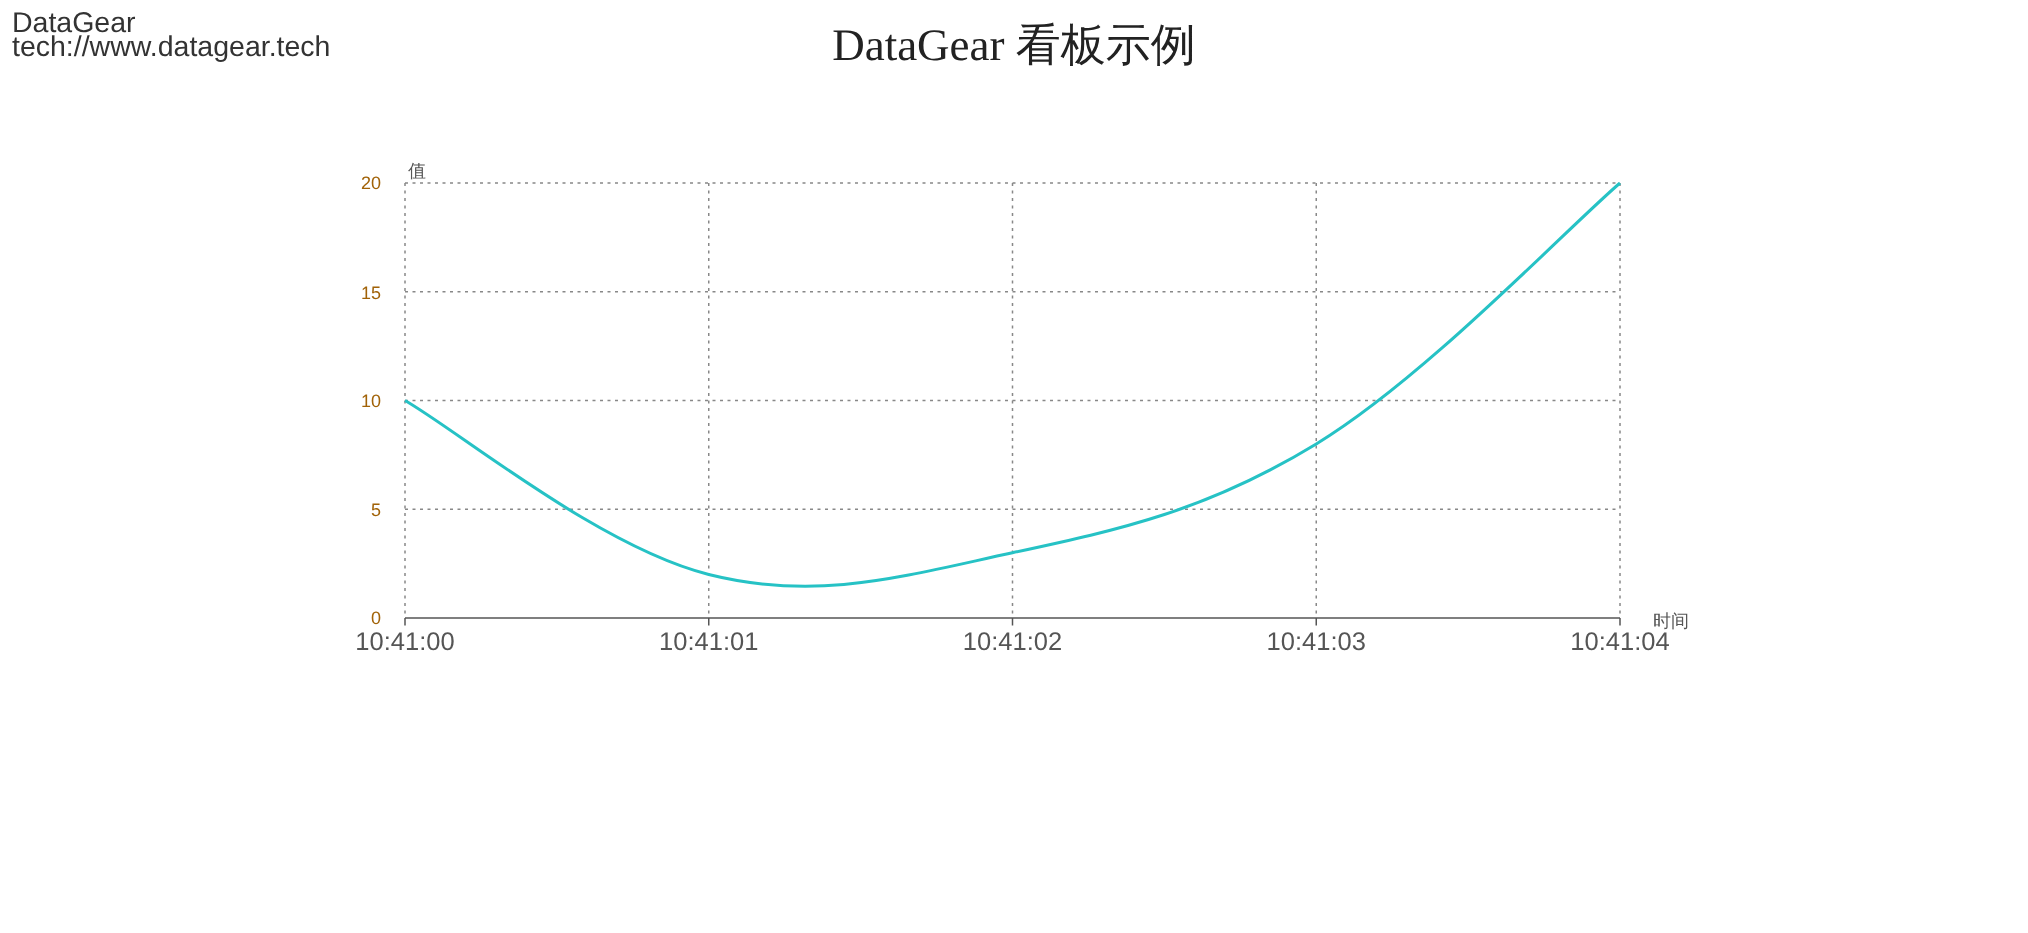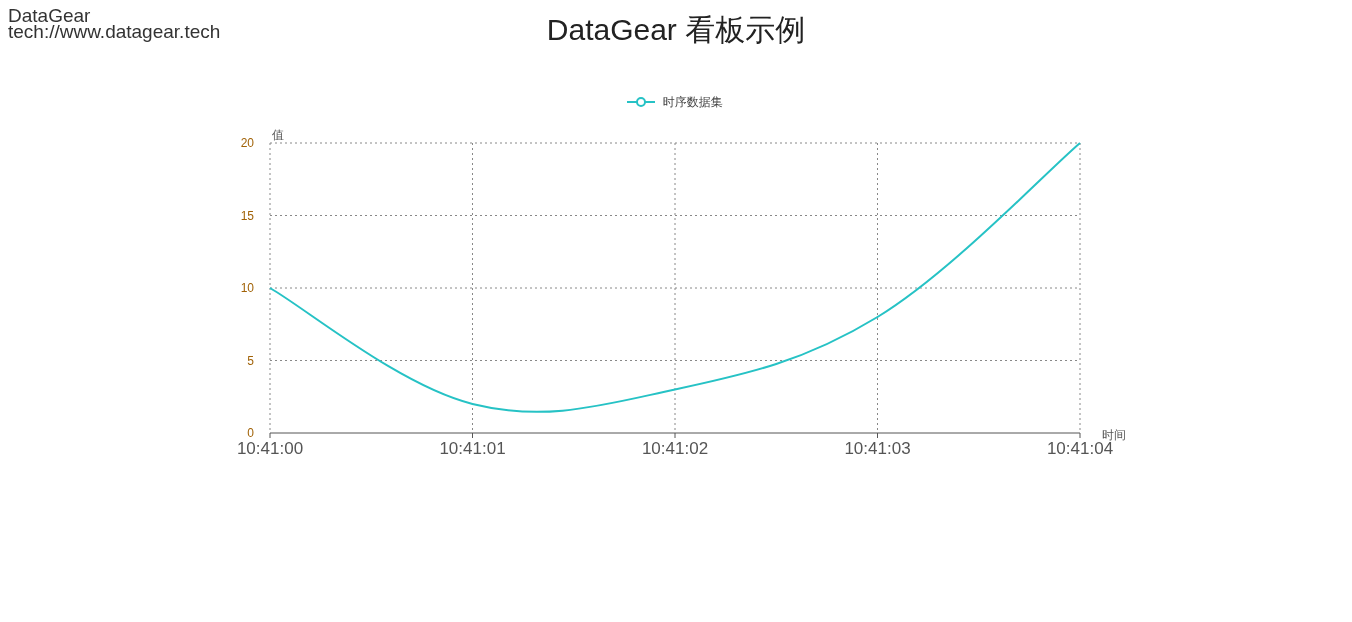--- a/index.html
+++ b/index.html
@@ -22,20 +22,21 @@
   }
   .page-title {
     position: absolute;
     top: 10px;
     left: 0;
     width: 100%;
     text-align: center;
     font-size: 30px;
     font-weight: 400;
     color: #222;
+    font-family: Liberation Serif, serif;
   }
   .chart-area {
     position: absolute;
     top: 90px;
     left: 260px;
     width: 830px;
     height: 420px;
   }
   .chart-title {
     text-align: center;
@@ -97,29 +98,20 @@
 <body>
 
 <div class="header-left">
   <div>DataGear</div>
   <div>tech://www.datagear.tech</div>
 </div>
 
 <div class="page-title">DataGear 看板示例</div>
 
 <div class="chart-area">
-  <div class="legend">
-    <span class="legend-marker">
-      <svg width="28" height="10" viewBox="0 0 28 10">
-        <line x1="0" y1="5" x2="28" y2="5" stroke="#26c2c5" stroke-width="2"></line>
-        <circle cx="14" cy="5" r="4" fill="#ffffff" stroke="#26c2c5" stroke-width="2"></circle>
-      </svg>
-    </span>
-    <span class="legend-label">时序数据集</span>
-  </div>
 
   <div class="plot" id="plot">
     <svg id="plot-svg" width="100%" height="100%" style="overflow:visible">
       <g id="grid-group">
           <line x1="10" x2="820" y1="227.5" y2="227.5" stroke="#888" stroke-width="1" stroke-dasharray="2 3"></line>
           <line x1="10" x2="820" y1="155" y2="155" stroke="#888" stroke-width="1" stroke-dasharray="2 3"></line>
           <line x1="10" x2="820" y1="82.5" y2="82.5" stroke="#888" stroke-width="1" stroke-dasharray="2 3"></line>
           <line x1="10" x2="820" y1="10" y2="10" stroke="#888" stroke-width="1" stroke-dasharray="2 3"></line>
           <line x1="10" x2="10" y1="10" y2="300" stroke="#888" stroke-width="1" stroke-dasharray="2 3"></line>
           <line x1="212.5" x2="212.5" y1="10" y2="300" stroke="#888" stroke-width="1" stroke-dasharray="2 3"></line>

